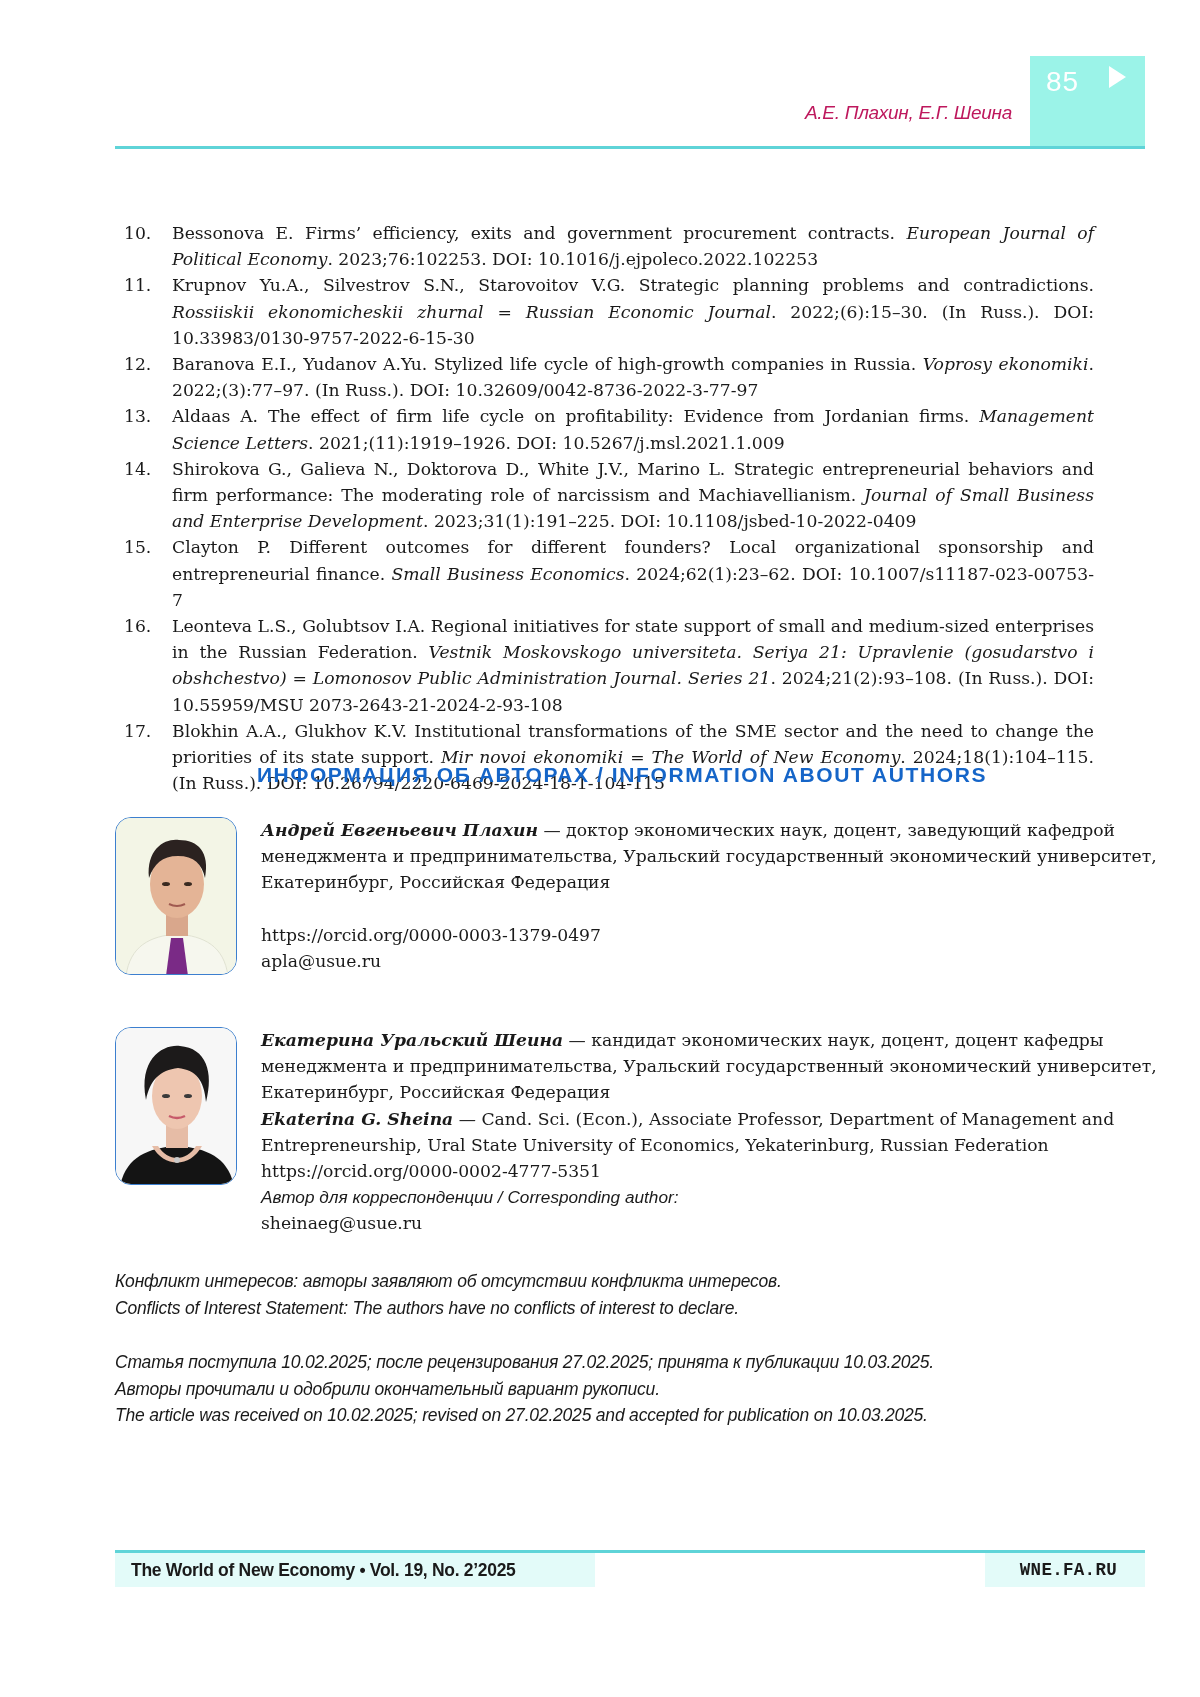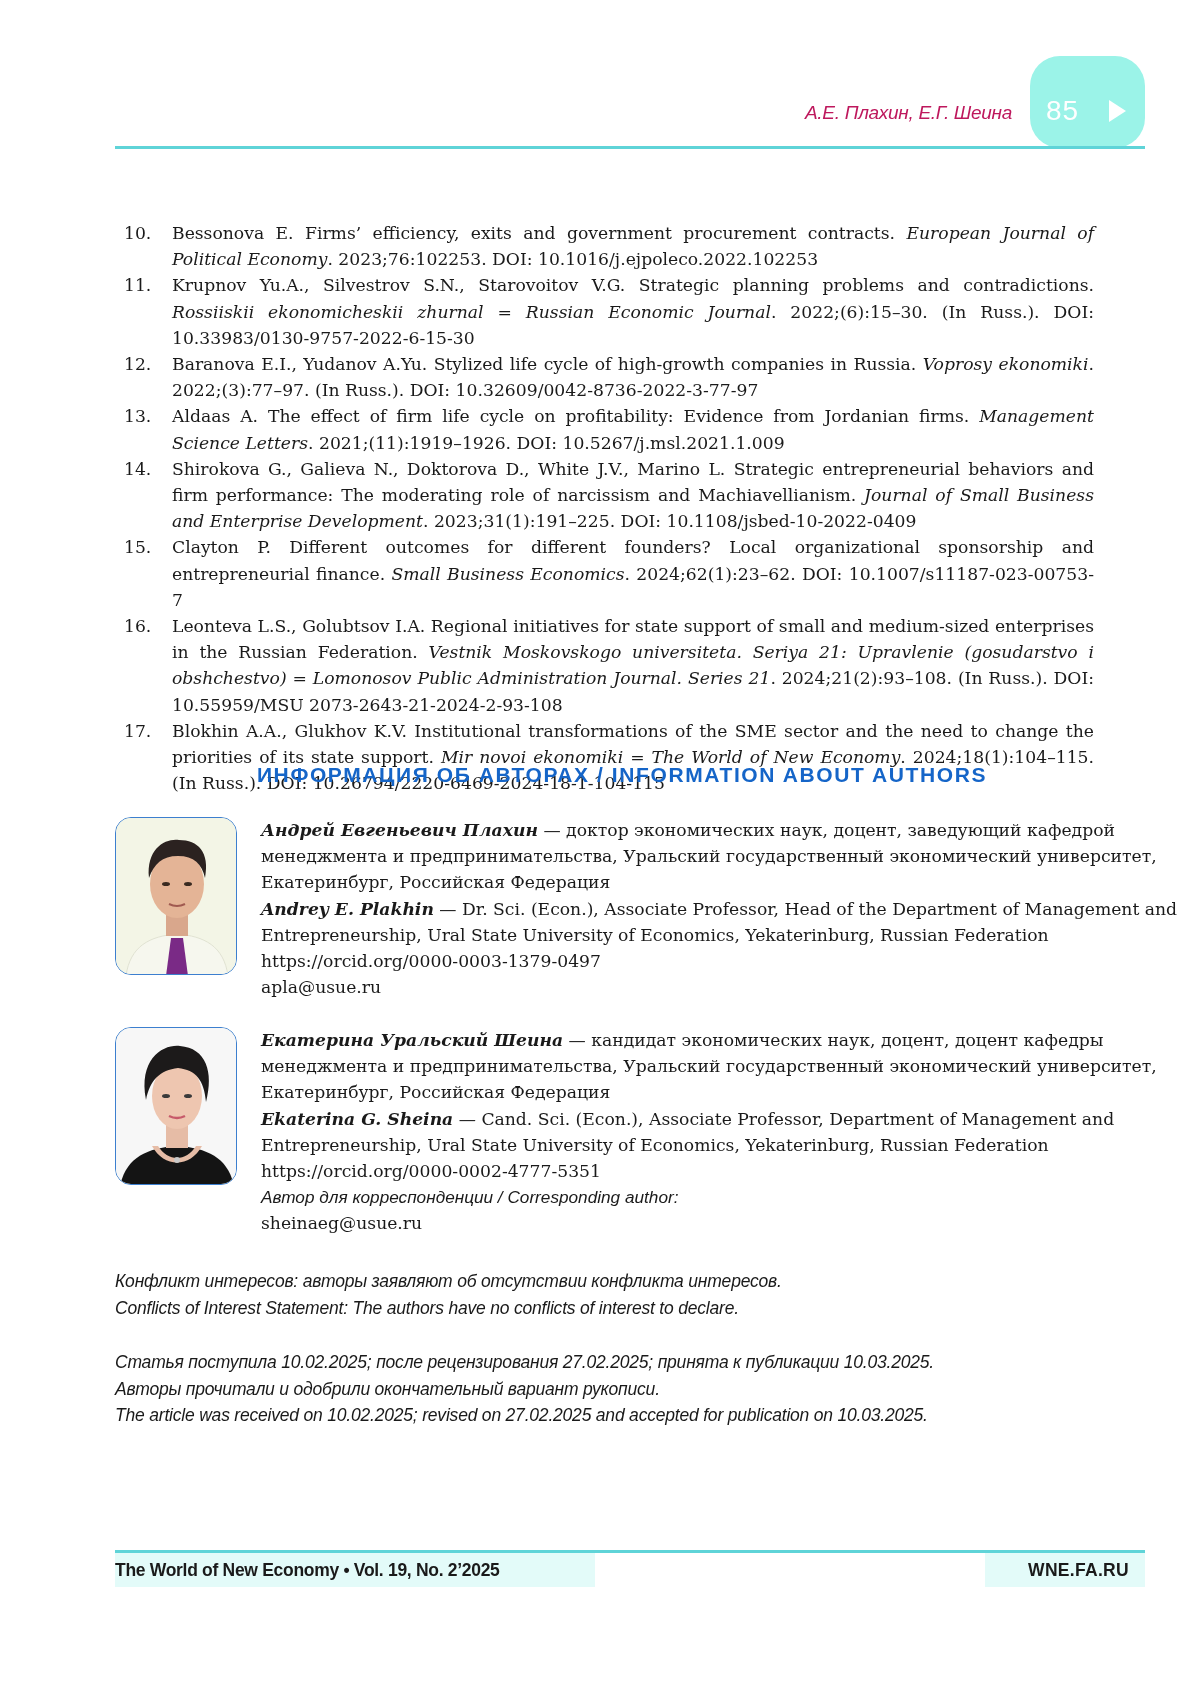--- a/index.html
+++ b/index.html
@@ -4,21 +4,21 @@
 <style>
   html, body { margin: 0; padding: 0; background: #ffffff; }
   body { width: 1200px; height: 1697px; position: relative; overflow: hidden;
          font-family: "DejaVu Serif", "Liberation Serif", serif; color: #1a1a1a; }
 
   
   .header-line { position: absolute; left: 115px; top: 146px; width: 1030px; height: 3px; background: #5fd4d8; }
   .header-authors { position: absolute; right: 188px; top: 102px; font-family: "Liberation Sans", sans-serif;
                     font-style: italic; font-size: 19px; color: #be185d; letter-spacing: -0.3px; }
   .page-box { position: absolute; left: 1030px; top: 56px; width: 115px; height: 92px; background: #9bf3e8;
-              display: flex; align-items: center; padding-top: 18px; box-sizing: border-box; border-radius: 30px; }
+              display: flex; align-items: flex-start; padding-top: 10px; box-sizing: border-box; }
   .page-num { font-family: "Liberation Sans", sans-serif; font-size: 28px; color: #ffffff; margin-left: 16px; letter-spacing: 1px; }
   .page-arrow { width: 0; height: 0; border-top: 11px solid transparent; border-bottom: 11px solid transparent;
                 border-left: 17px solid #ffffff; margin-left: 30px; }
 
   
   .refs { position: absolute; left: 124px; top: 188px; width: 970px; font-size: 17.2px; line-height: 26.2px; margin-top: 32px; }
   .ref { display: flex; }
   .ref-num { width: 48px; flex: 0 0 48px; }
   .ref-text { flex: 1; text-align: justify; }
   .ref-text i { font-style: italic; }
@@ -37,24 +37,24 @@
   .italic-sans { font-family: "Liberation Sans", sans-serif; font-style: italic; }
 
   
   .statements { position: absolute; left: 115px; width: 1000px; font-family: "Liberation Sans", sans-serif;
                 font-style: italic; font-size: 17.5px; line-height: 26.5px; color: #1a1a1a; letter-spacing: -0.2px; }
 
   
   .footer-line { position: absolute; left: 115px; top: 1550px; width: 1030px; height: 3px; background: #5fd4d8; }
   .footer-left { position: absolute; left: 115px; top: 1553px; width: 480px; height: 34px; background: #e3fbf9;
                  font-family: "Liberation Sans", sans-serif; font-weight: bold; font-size: 17.5px; line-height: 34px;
-                 box-sizing: border-box; letter-spacing: -0.3px; }
+                 padding-left: 16px; box-sizing: border-box; letter-spacing: -0.3px; }
   .footer-right { position: absolute; left: 985px; top: 1553px; width: 160px; height: 34px; background: #e3fbf9;
-                  font-family: Liberation Sans, sans-serif; font-weight: bold; font-size: 17.5px; line-height: 34px;
-                  text-align: right; padding-right: 16px; box-sizing: border-box; letter-spacing: 0.3px; }
+                  font-family: Liberation Mono, monospace; font-weight: bold; font-size: 17.5px; line-height: 34px;
+                  text-align: right; padding-right: 28px; box-sizing: border-box; letter-spacing: 0.3px; }
 </style>
 </head>
 <body>
 
 <div class="header-authors">А.Е. Плахин, Е.Г. Шеина</div>
 <div class="page-box">
   <span class="page-num">85</span>
   <span class="page-arrow"></span>
 </div>
 <div class="header-line"></div>
@@ -105,21 +105,21 @@
       <rect x="50" y="92" width="22" height="26" fill="#d9a78c"></rect>
       <ellipse cx="61" cy="66" rx="27" ry="34" fill="#e4b496"></ellipse>
       <path d="M33 60 C 30 30, 50 20, 63 22 C 82 22, 94 34, 89 60 C 86 46, 78 38, 62 38 C 46 38, 38 46, 33 60 Z" fill="#2b2220"></path>
       <ellipse cx="50" cy="66" rx="4" ry="2" fill="#3a2a20"></ellipse>
       <ellipse cx="72" cy="66" rx="4" ry="2" fill="#3a2a20"></ellipse>
       <path d="M53 86 Q 61 90 69 86" stroke="#a05a50" stroke-width="2" fill="none"></path>
     </svg>
   </div>
   <div class="author-text">
     <span><b class="name">Андрей Евгеньевич Плахин</b><span> — доктор экономических наук, доцент, заведующий кафедрой менеджмента и предпринимательства, Уральский государственный экономический университет, Екатеринбург, Российская Федерация</span></span><br>
-    <span><b class="name">Andrey E. Plakhin</b><span> — Dr. Sci. (Econ.), Associate Professor, Head of the Department of Management and Entrepreneurship, Ural State University of Economics, Yekaterinburg, Russian Federation</span></span><br>
+    <br>
     <span>https://orcid.org/0000-0003-1379-0497</span><br>
     <span>apla@usue.ru</span>
   </div>
 </div>
 
 <div class="author" style="top:1027px;">
   <div class="author-photo">
     <svg width="122" height="158" viewBox="0 0 122 158">
       <rect width="122" height="158" fill="#f7f7f7"></rect>
       <path d="M4 158 C 10 130, 30 120, 61 118 C 92 120, 112 130, 118 158 Z" fill="#141414"></path>

